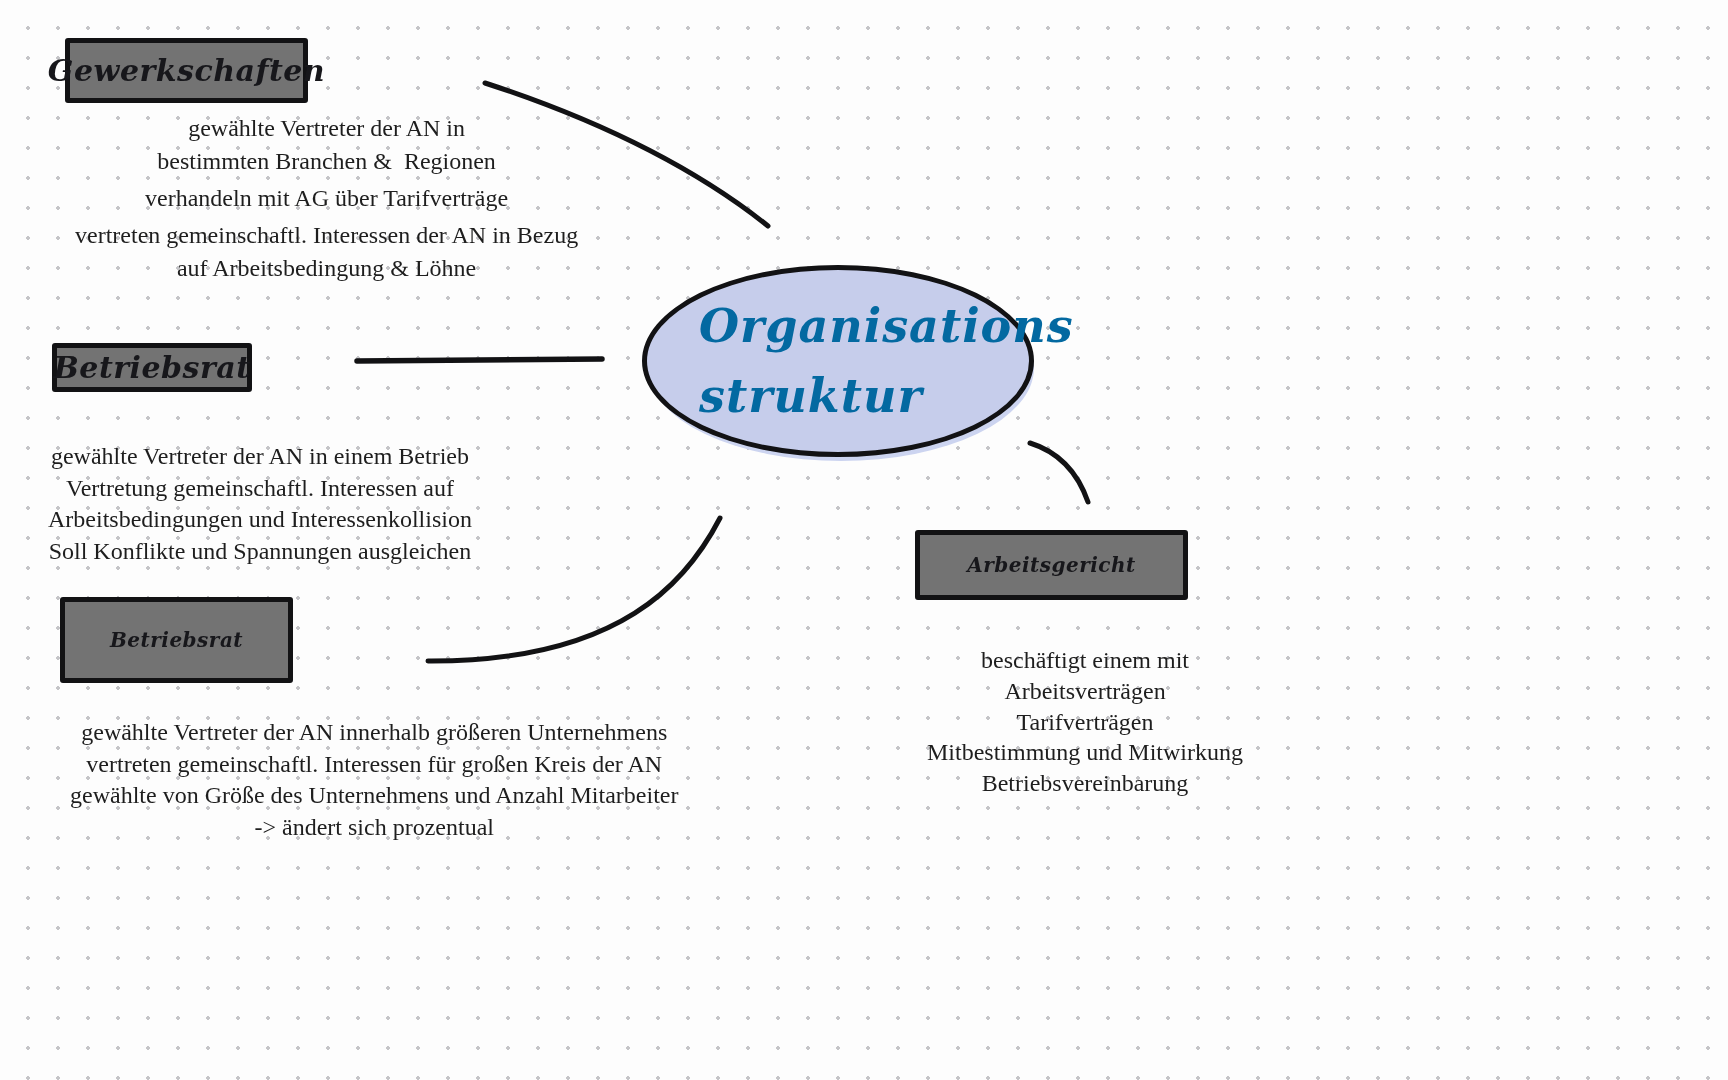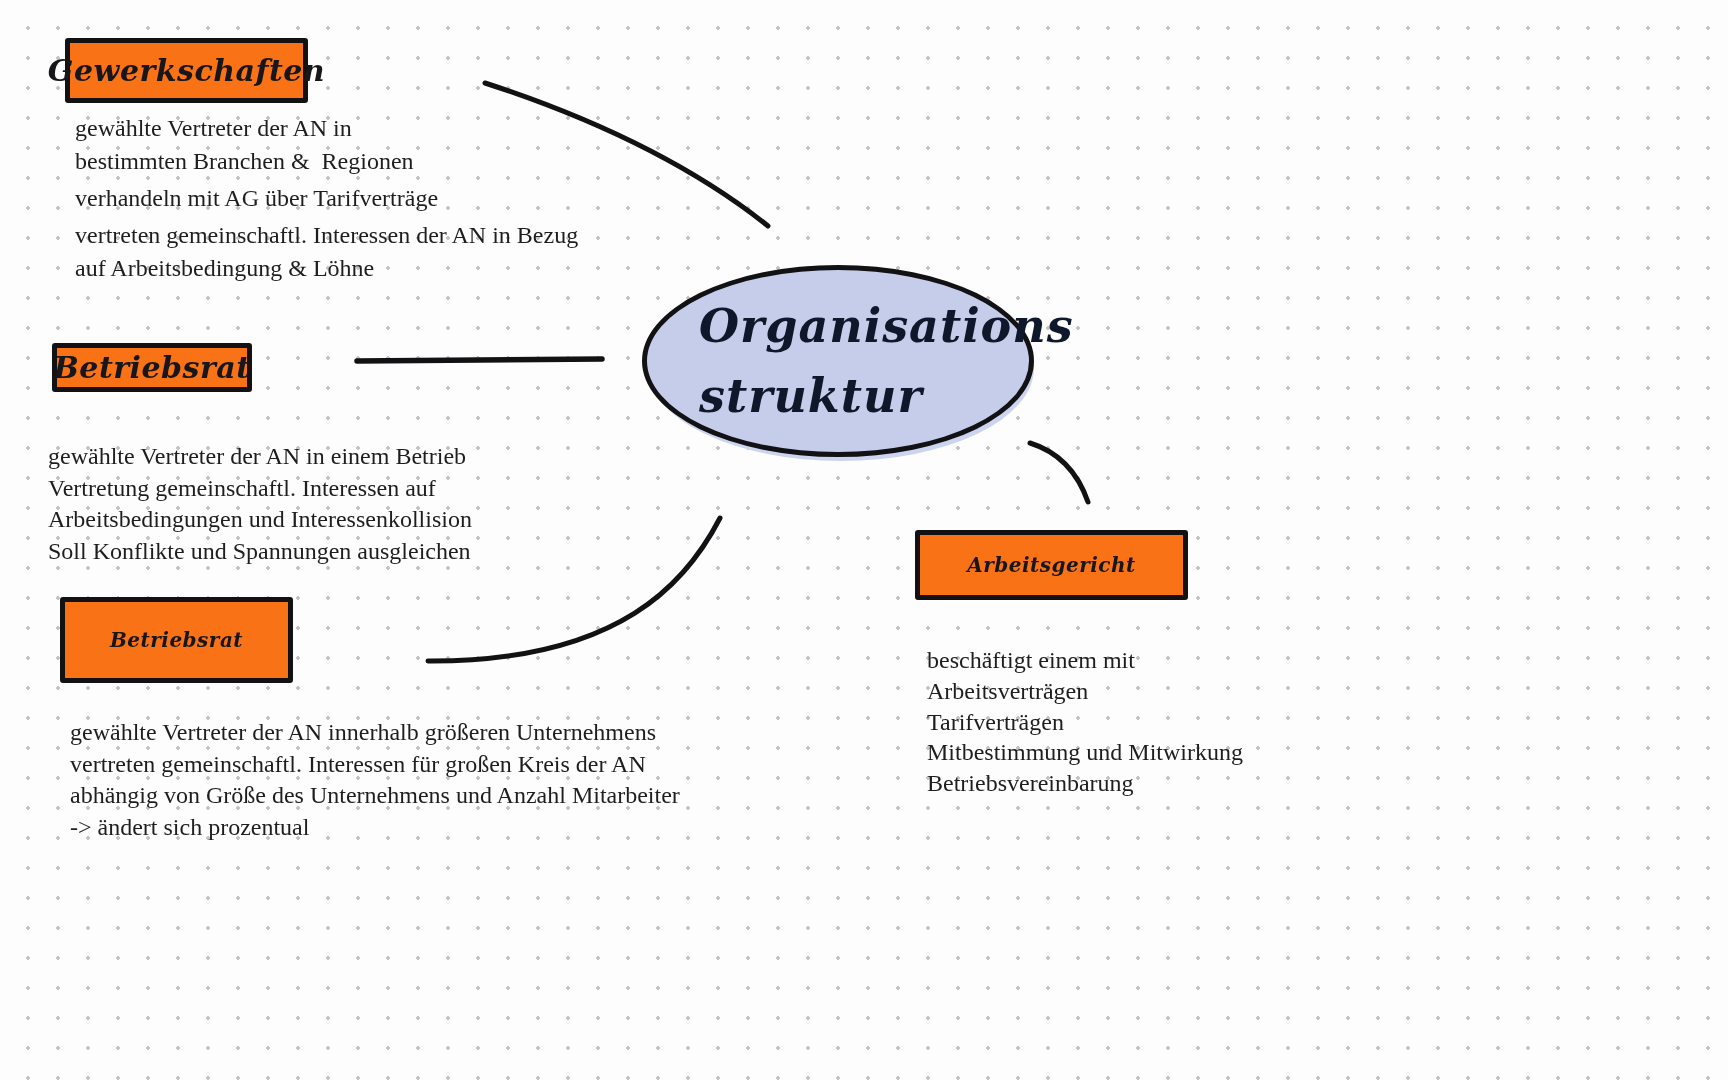--- a/index.html
+++ b/index.html
@@ -6,38 +6,38 @@
   body{
     width:1728px;height:1080px;position:relative;overflow:hidden;
     background-color:#fdfdfd;
     background-image:radial-gradient(circle,#c5c5c8 1.7px,rgba(255,255,255,0) 2px);
     background-size:30px 30px;background-position:13px 13px;
     font-family:"Liberation Serif","DejaVu Serif",serif;color:#1e1e1e;
   }
   .connector-layer{position:absolute;left:0;top:0;width:1728px;height:1080px;}
   .node-box{
     position:absolute;display:flex;align-items:center;justify-content:center;
-    background:#f97316;border:5px solid #121214;border-radius:3px;
+    background:#737373;border:5px solid #121214;border-radius:3px;
     box-sizing:border-box;
     font-family:"DejaVu Serif",serif;font-style:italic;font-weight:700;
     color:#17171b;letter-spacing:.5px;
   }
   .center-node{
     position:absolute;left:642px;top:265px;width:392px;height:192px;
     background:#c6cdeb;border:5px solid #121214;border-radius:50%;
     box-sizing:border-box;box-shadow:3px 7px 0 -3px #ccd4f0;
     display:flex;flex-direction:column;justify-content:center;
     padding-left:52px;box-sizing:border-box;
   }
   .center-line{
     font-family:"DejaVu Serif",serif;font-style:italic;font-weight:700;
-    font-size:46px;line-height:70px;color:#0f172a;letter-spacing:1px;white-space:pre;
+    font-size:46px;line-height:70px;color:#0369a1;letter-spacing:1px;white-space:pre;
   }
   .body-block{position:absolute;font-size:24px;color:#1e1e1e;}
-  .body-line{white-space:pre;}
+  .body-line{white-space:pre;text-align:center;}
   .lh33 .body-line{line-height:33px;}
   .lh315 .body-line{line-height:31.5px;}
   .lh308 .body-line{line-height:30.8px;}
   .gap4{margin-top:4px;}
   .t30{font-size:30px;}
   .t32{font-size:20px;}
 </style>
 </head>
 <body>
 
@@ -73,21 +73,21 @@
   <div class="body-line">Arbeitsbedingungen und Interessenkollision</div>
   <div class="body-line">Soll Konflikte und Spannungen ausgleichen</div>
 </div>
 
 <div class="node-box t32" style="left:60px;top:597px;width:233px;height:86px;">
   <span>Betriebsrat</span>
 </div>
 <div class="body-block lh315" style="left:70px;top:717px;">
   <div class="body-line">gewählte Vertreter der AN innerhalb größeren Unternehmens</div>
   <div class="body-line">vertreten gemeinschaftl. Interessen für großen Kreis der AN</div>
-  <div class="body-line">abhängig von Größe des Unternehmens und Anzahl Mitarbeiter</div>
+  <div class="body-line">gewählte von Größe des Unternehmens und Anzahl Mitarbeiter</div>
   <div class="body-line">-&gt; ändert sich prozentual</div>
 </div>
 
 <div class="node-box t32" style="left:915px;top:530px;width:273px;height:70px;">
   <span>Arbeitsgericht</span>
 </div>
 <div class="body-block lh308" style="left:927px;top:645px;">
   <div class="body-line">beschäftigt einem mit</div>
   <div class="body-line">Arbeitsverträgen</div>
   <div class="body-line">Tarifverträgen</div>

